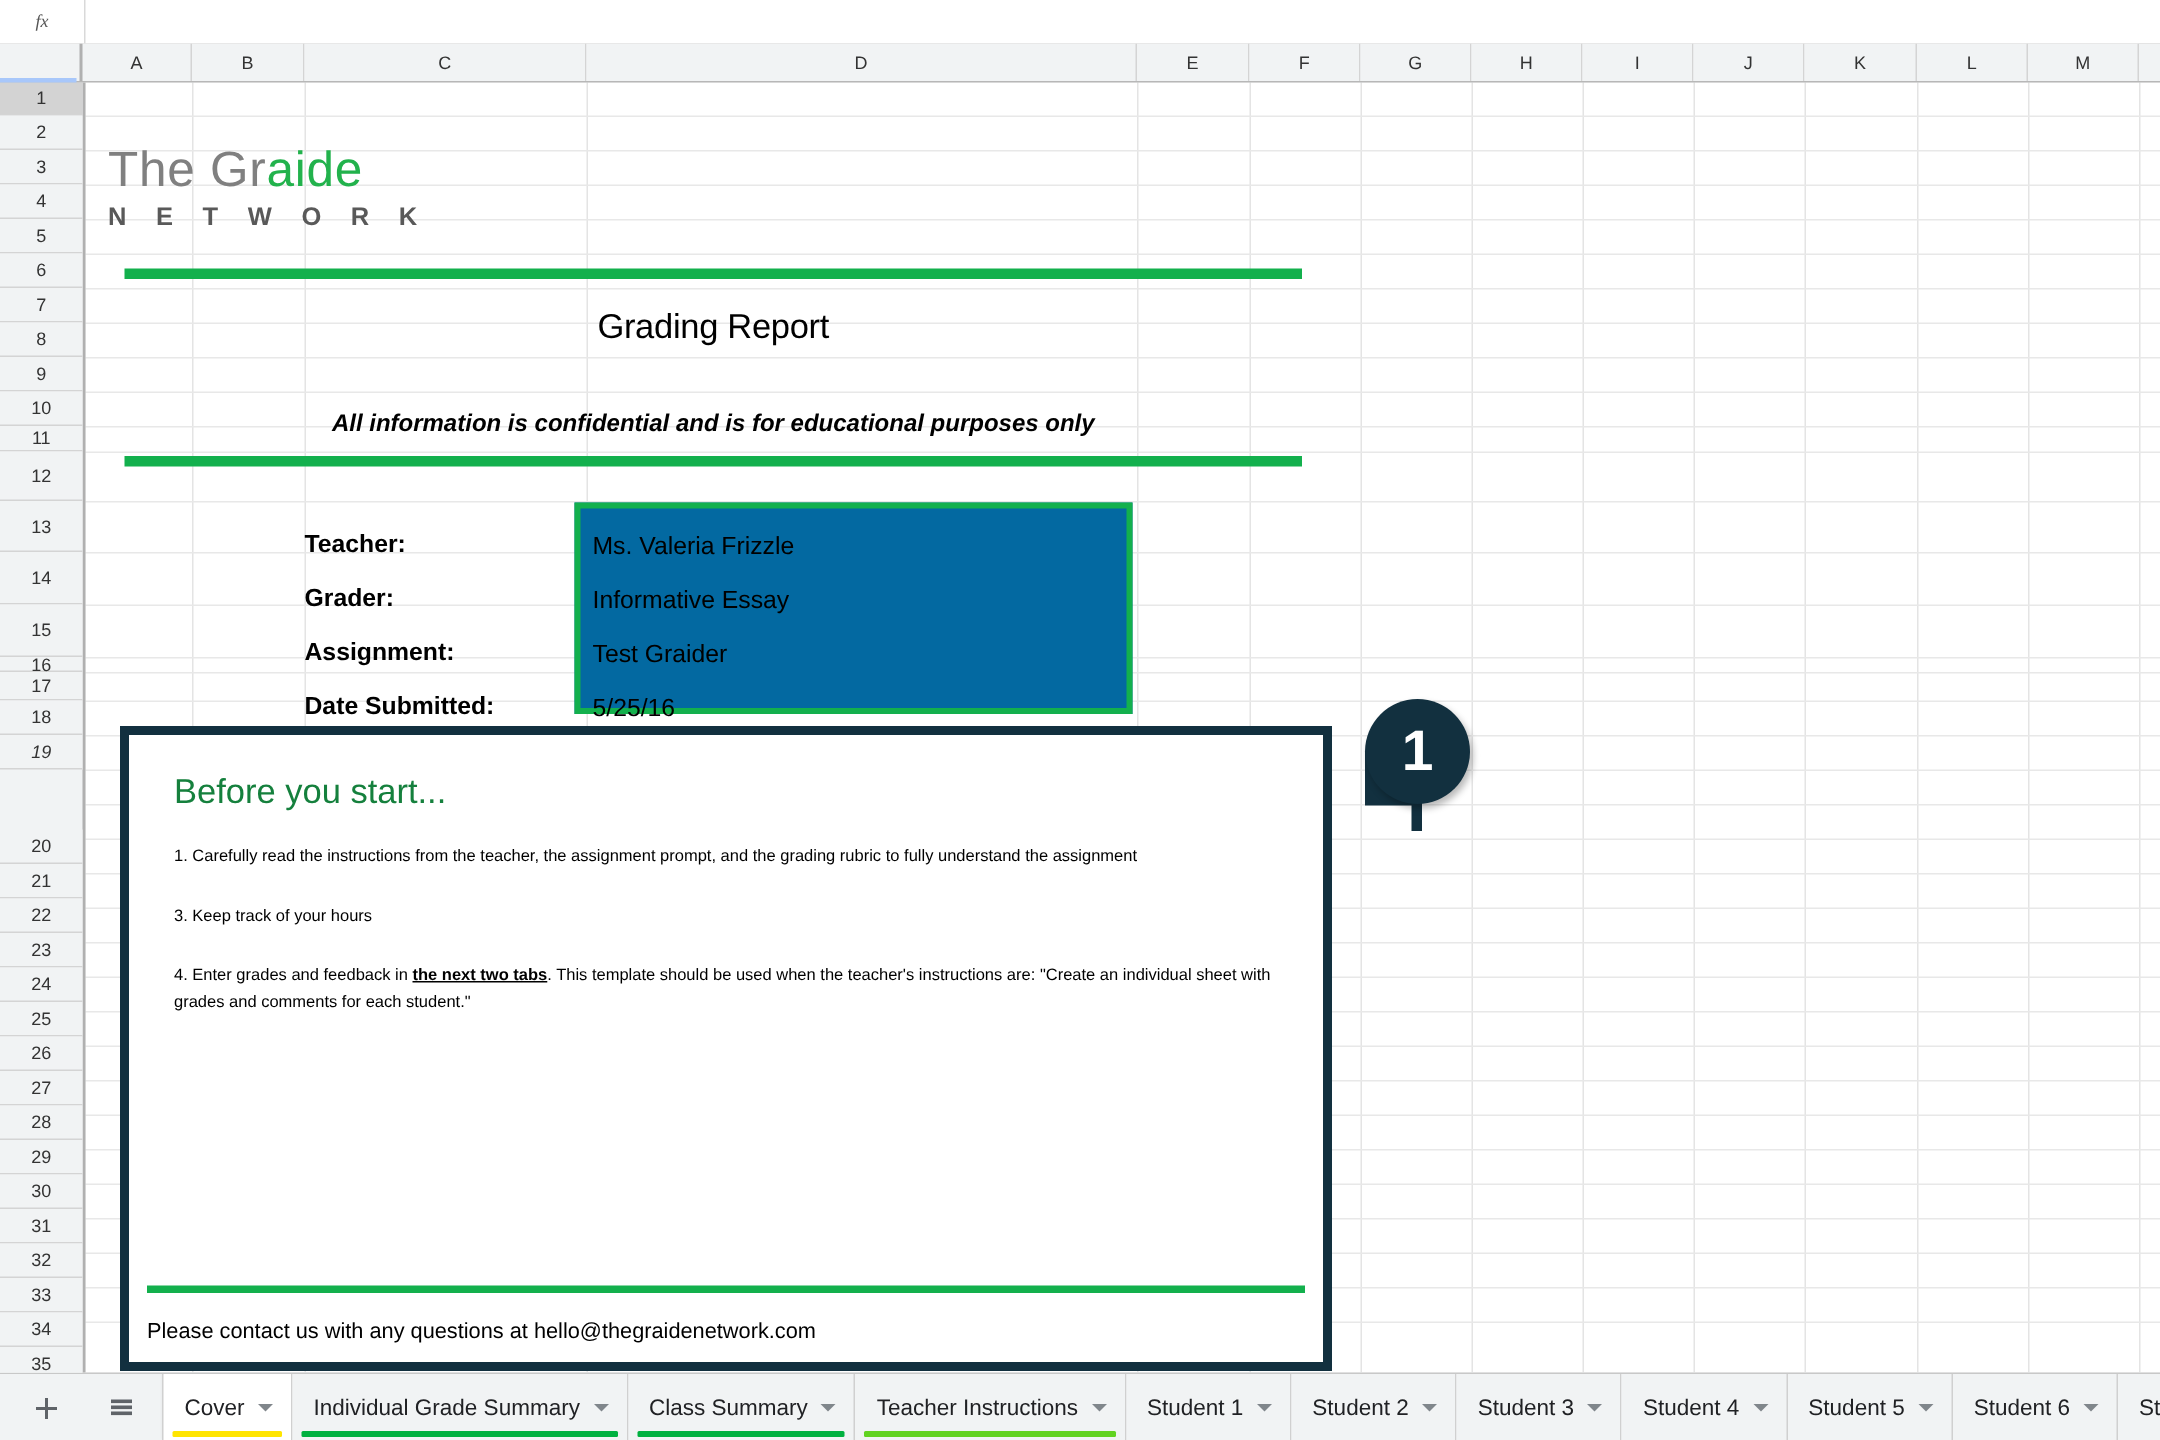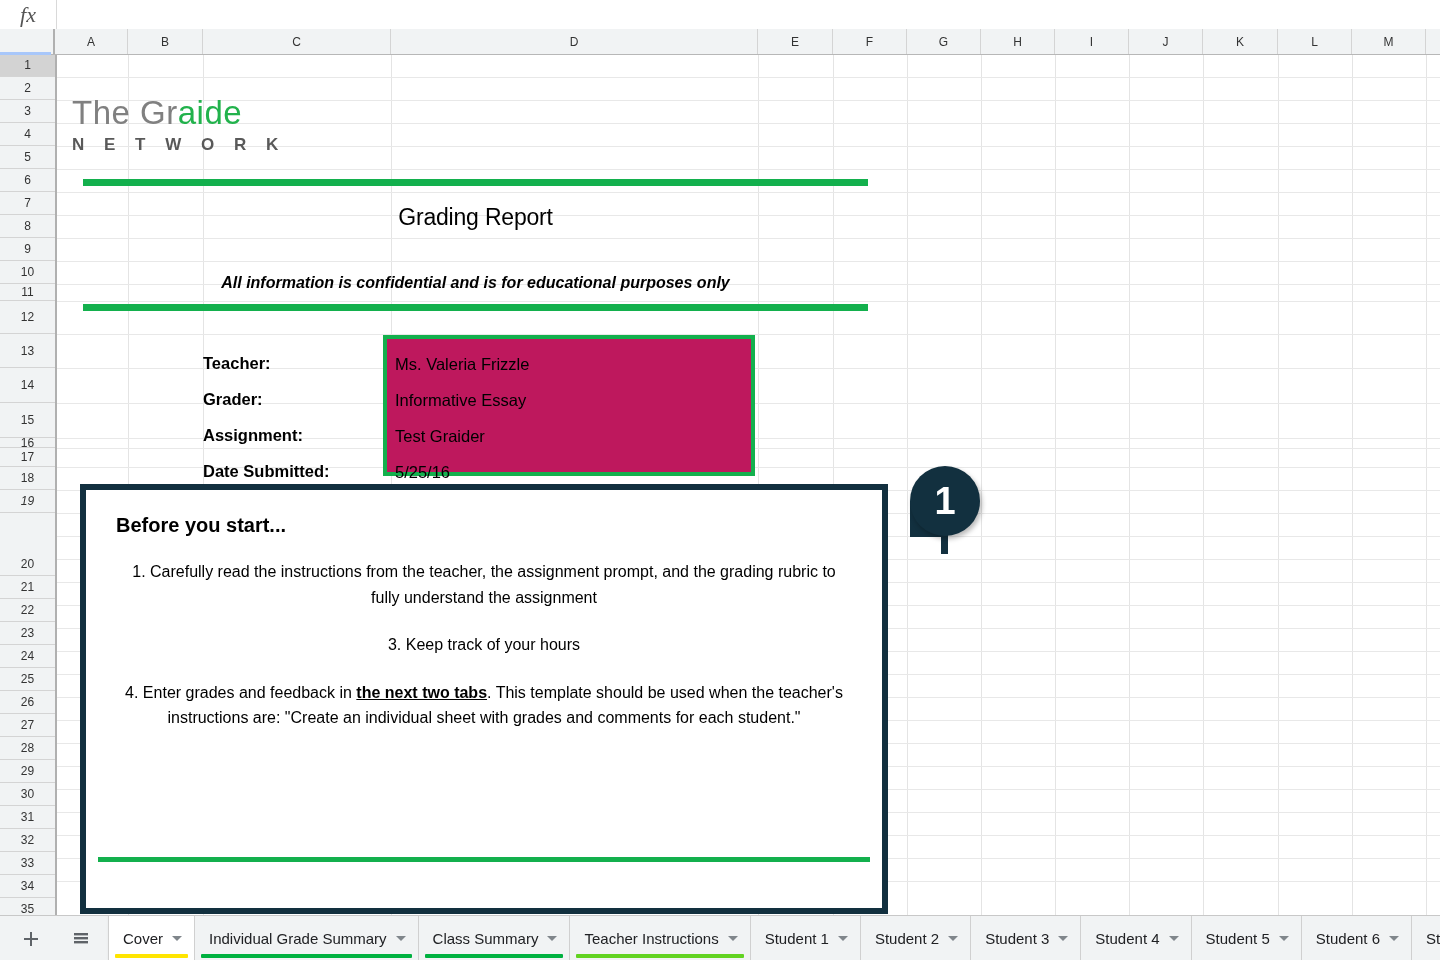--- a/index.html
+++ b/index.html
@@ -23,21 +23,21 @@
     background: #ffffff;
     border-bottom: 1px solid #c0c0c0;
     display: flex;
     align-items: center;
   }
   .fx-icon {
     width: 56px;
     text-align: center;
     font-family: "Liberation Serif", serif;
     font-style: italic;
-    font-size: 22px;
+    font-size: 12px;
     color: #555;
     user-select: none;
   }
   .formula-input {
     flex: 1;
     height: 28px;
     border: 0;
     border-left: 1px solid #d9d9d9;
     outline: none;
     font-family: "Liberation Sans", sans-serif;
@@ -213,21 +213,21 @@
     font-weight: 700;
     color: #000;
     white-space: nowrap;
   }
   .info-box {
     position: absolute;
     left: 328px;
     top: 281px;
     width: 372px;
     height: 141px;
-    background: #be185d;
+    background: #0369a1;
     border: 4px solid #13b04d;
     box-sizing: border-box;
   }
   .info-value {
     height: 36px;
     line-height: 36px;
     padding-left: 8px;
     font-size: 16.5px;
     color: #000;
     white-space: nowrap;
@@ -246,31 +246,30 @@
     box-sizing: border-box;
     z-index: 6;
   }
   .panel-inner {
     position: relative;
     padding: 18px 30px 0 30px;
     height: 100%;
     box-sizing: border-box;
   }
   .panel-title {
-    font-size: 20px;
-    font-weight: 700;
-    color: #000000;
+    font-size: 23px;
+    font-weight: 400;
+    color: #15803d;
     margin: 6px 0 22px 0;
   }
   .panel-item {
-    font-size: 16px;
+    font-size: 11px;
     line-height: 1.6;
     color: #000;
     margin-bottom: 22px;
-    text-align: center;
   }
   .panel-item b {
     font-weight: 700;
     text-decoration: underline;
   }
   .panel-rule {
     position: absolute;
     left: 12px;
     bottom: 46px;
     width: 772px;
@@ -544,20 +543,21 @@
 
       <div class="panel">
         <div class="panel-inner">
           <div class="panel-title">Before you start...</div>
           <div id="panel-items">
               <div class="panel-item">1. Carefully read the instructions from the teacher, the assignment prompt, and the grading rubric to fully understand the assignment</div>
               <div class="panel-item">3. Keep track of your hours</div>
               <div class="panel-item">4. Enter grades and feedback in <b>the next two tabs</b>. This template should be used when the teacher's instructions are: "Create an individual sheet with grades and comments for each student."</div>
             </div>
           <div class="panel-rule"></div>
+          <div class="panel-footer">Please contact us with any questions at hello@thegraidenetwork.com</div>
         </div>
       </div>
 
       <div class="callout">
         <div class="callout-tail"></div>
         <div class="callout-stem"></div>
         <div class="callout-circle"></div>
         <div class="callout-num">1</div>
       </div>
 

